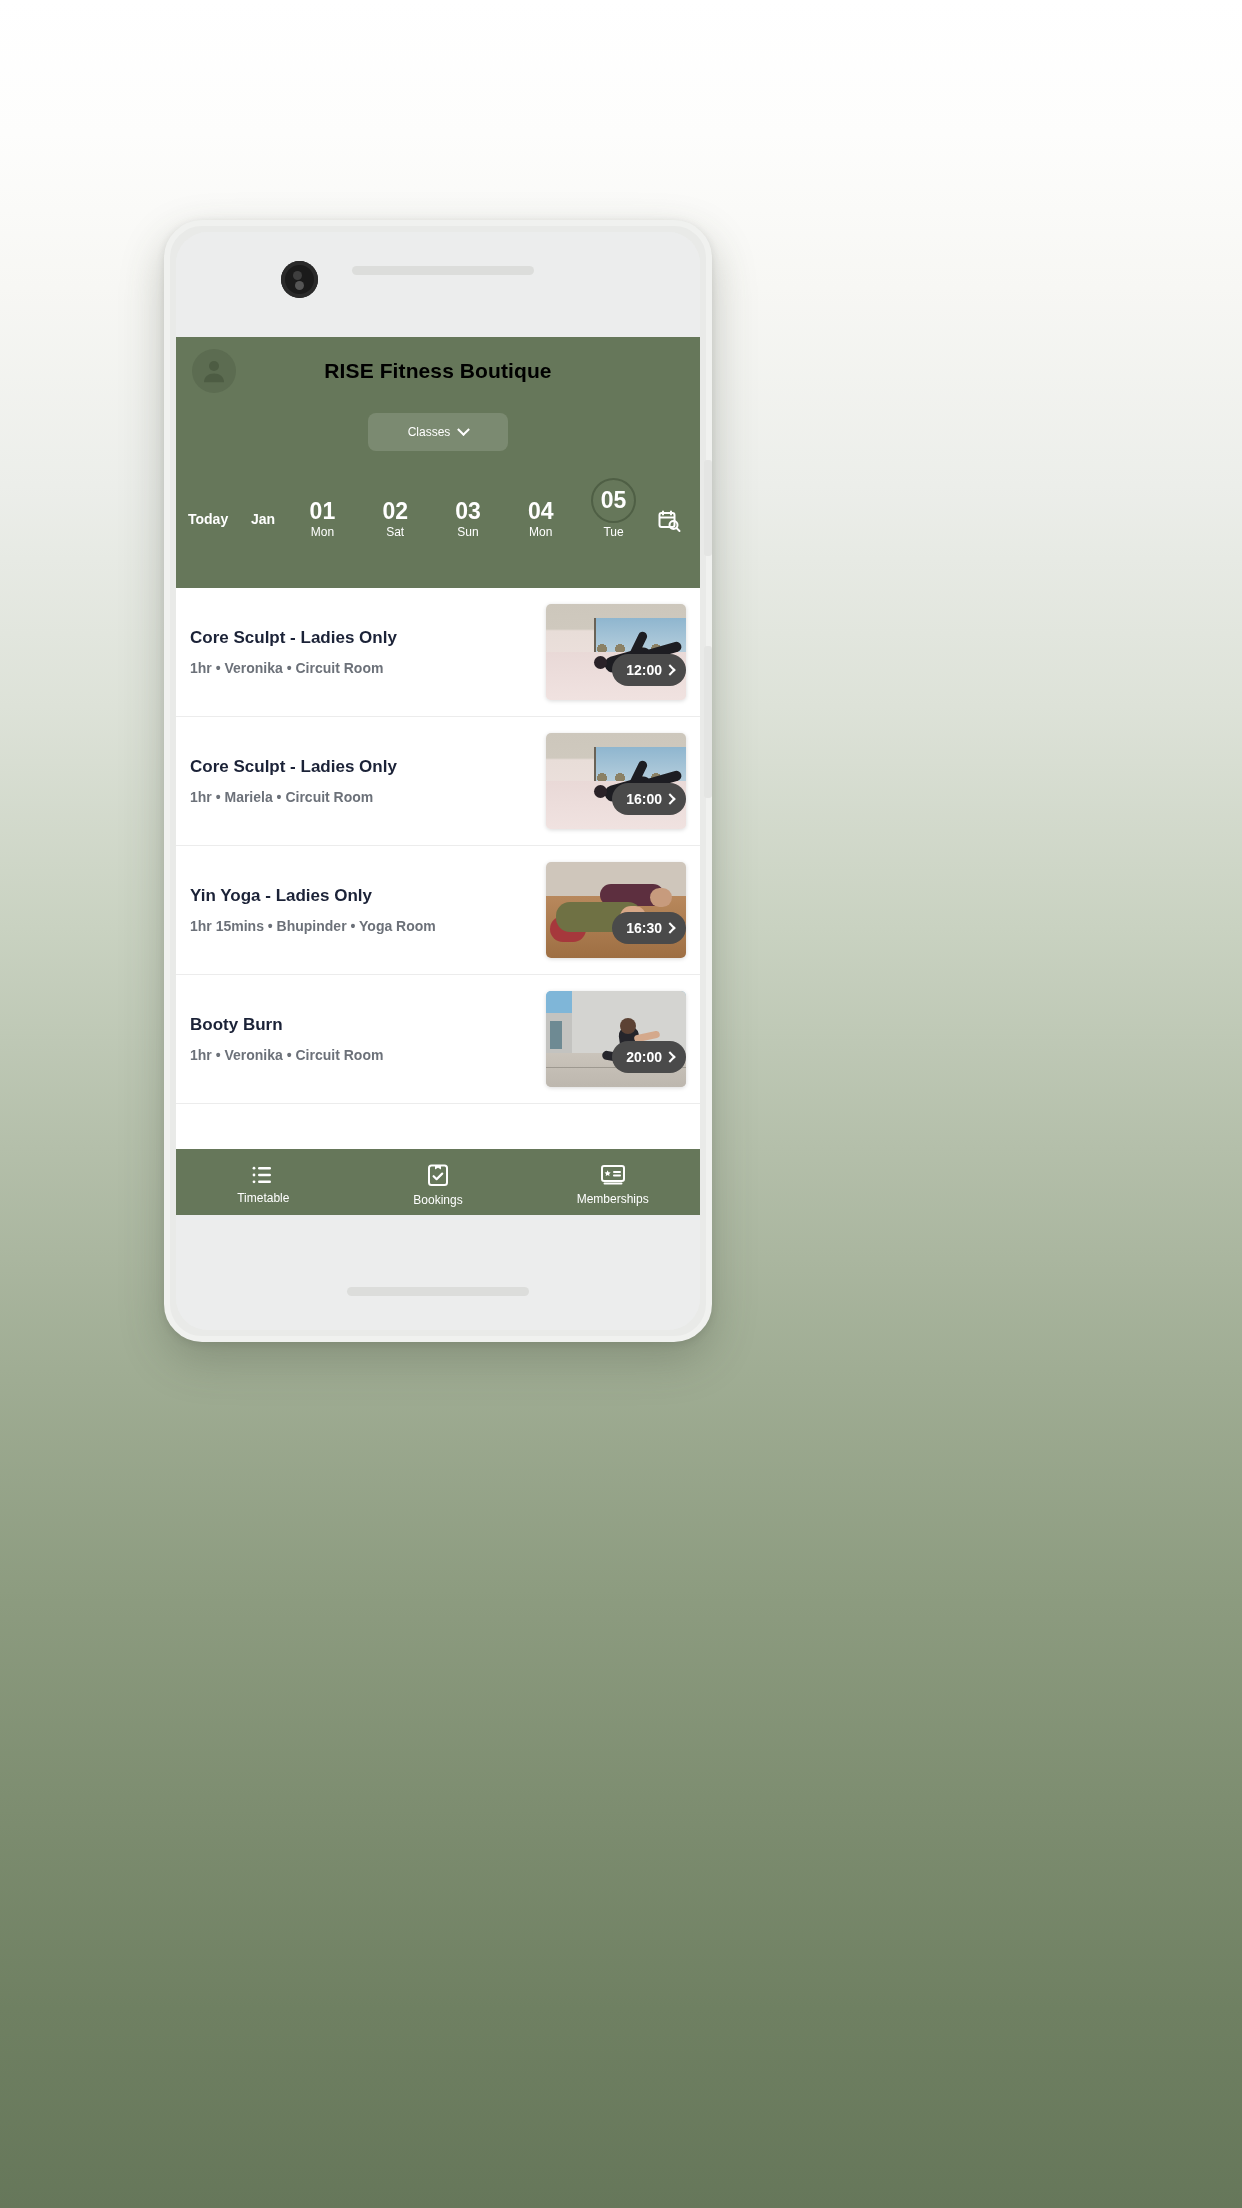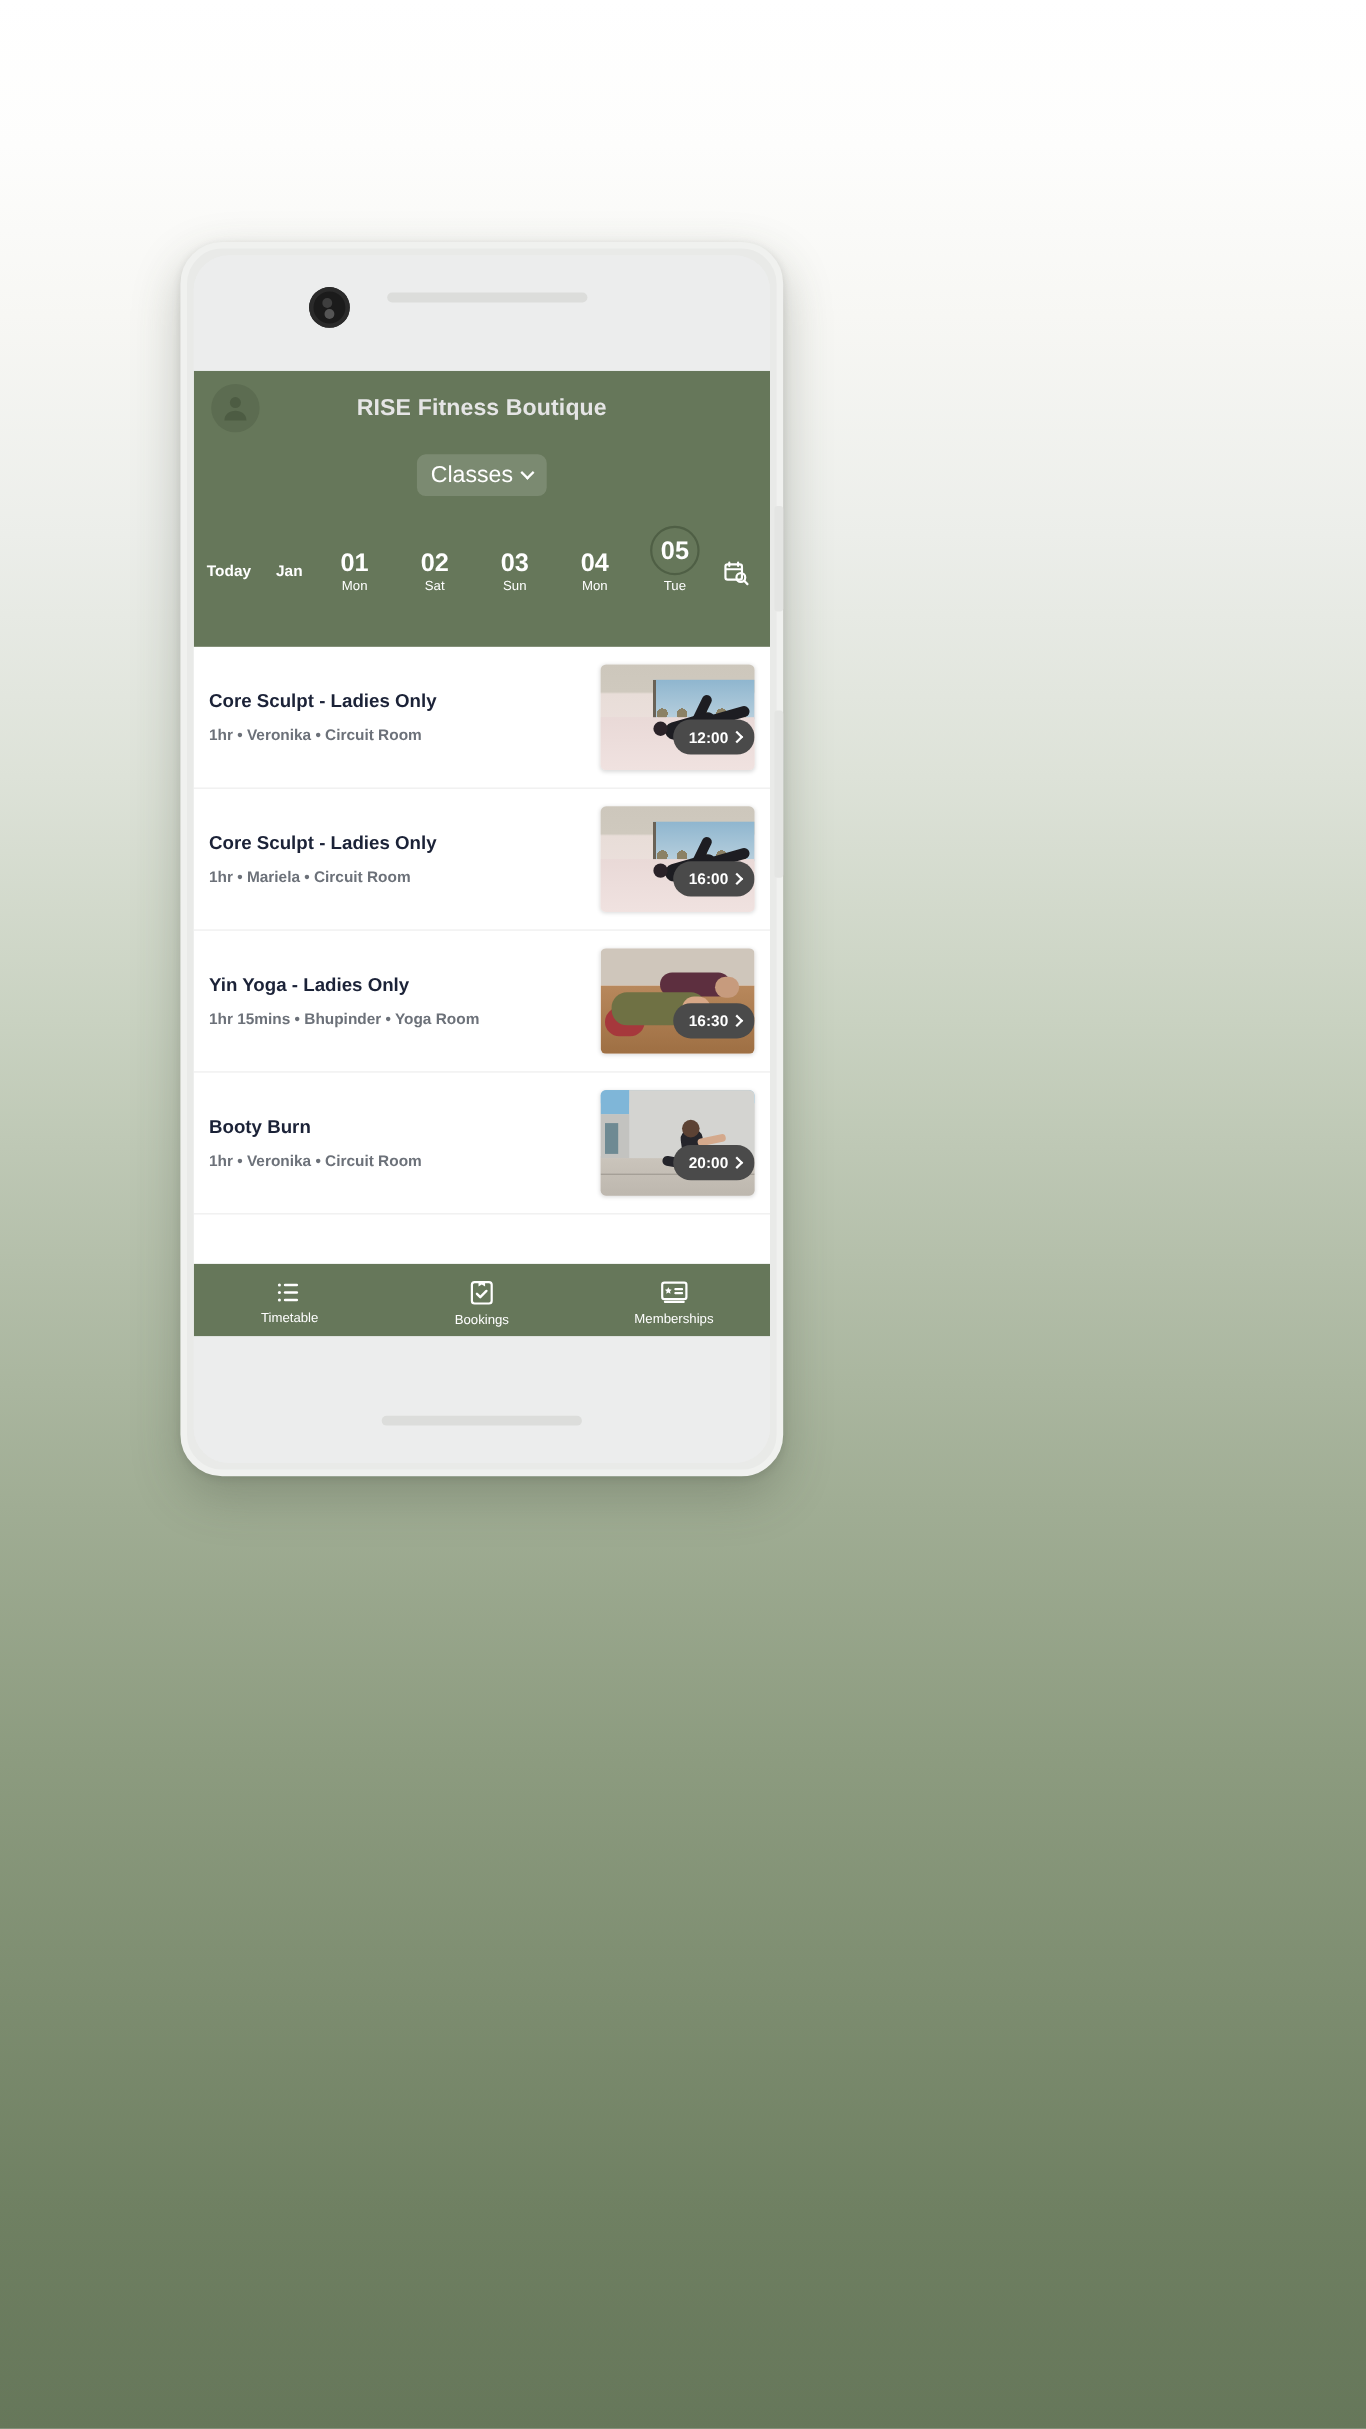--- a/index.html
+++ b/index.html
@@ -90,29 +90,29 @@
     display:flex; align-items:center; padding:6px 16px 0 16px; position:relative;
     height:62px;
   }
   #avatar{
     width:44px; height:44px; border-radius:50%;
     background:#5c6c51; display:flex; align-items:center; justify-content:center;
     flex:0 0 auto;
   }
   #app-title{
     position:absolute; left:0; right:0; text-align:center;
-    font-size:21px; font-weight:bold; letter-spacing:.1px; color:#e5e5e5;
+    font-size:21px; font-weight:bold; letter-spacing:.1px; color:#000000;
     pointer-events:none;
   }
 
   #classes-dropdown{
-    margin:14px auto 0 auto; width:118px; height:38px;
+    margin:14px auto 0 auto; width:140px; height:38px;
     background:rgba(255,255,255,.14); border-radius:8px;
     display:flex; align-items:center; justify-content:center; gap:9px;
-    color:#fff; font-size:21px;
+    color:#fff; font-size:12px;
   }
   .chevron-down{
     width:9px; height:9px; border-right:2px solid #fff; border-bottom:2px solid #fff;
     transform:rotate(45deg) translate(-2px,-2px);
   }
 
   #date-strip{
     display:flex; align-items:flex-end; padding:0 12px 16px 12px;
     margin-top:18px; position:relative; height:88px;
   }

